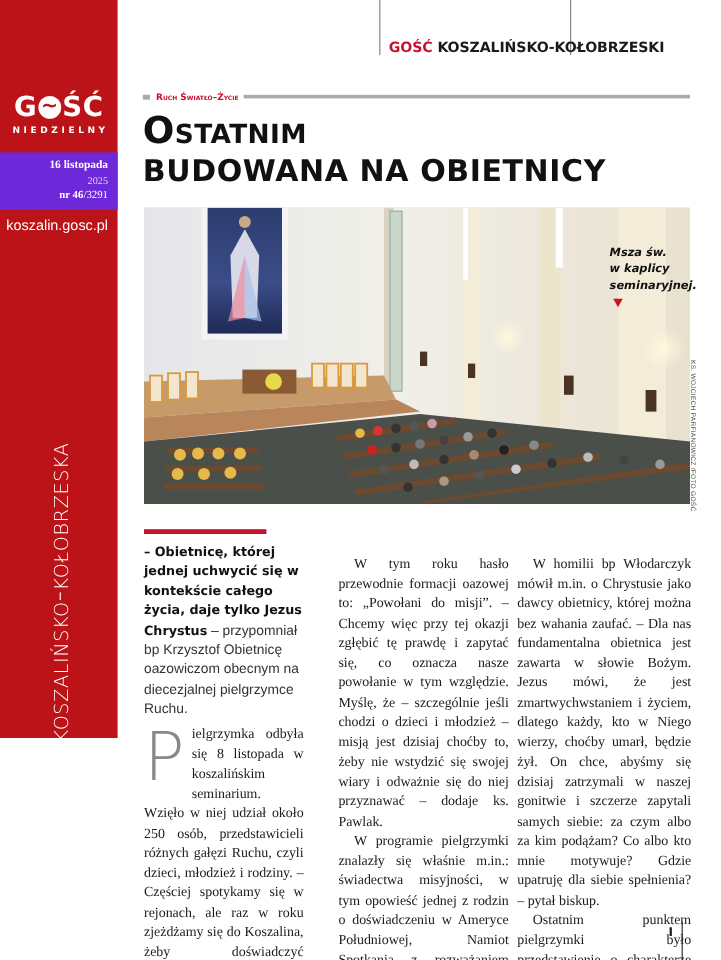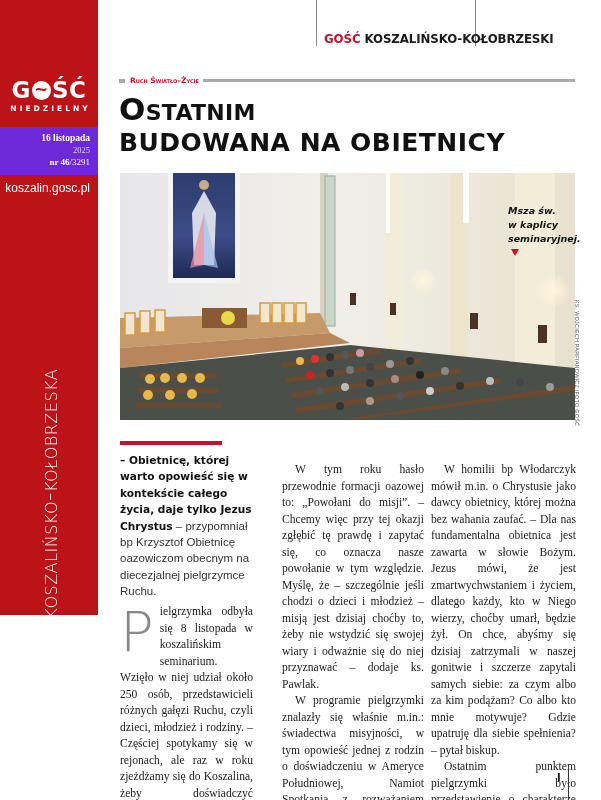--- a/index.html
+++ b/index.html
@@ -209,21 +209,21 @@
 </div>
 <div class="photo-caption">
   <div>Msza św.</div>
   <div>w kaplicy</div>
   <div>seminaryjnej.</div>
   <div class="caption-arrow"></div>
 </div>
 <div class="credit">KS. WOJCIECH PARFIANOWICZ /FOTO GOŚĆ</div>
 
 <div class="lead-rule"></div>
-<div class="lead"><b>– Obietnicę, której warto opowieść się w kontekście całego życia, daje tylko Jezus Chrystus</b><span> – przypomniał bp Krzysztof Obietnicę oazowiczom obecnym na diecezjalnej pielgrzymce Ruchu.</span></div>
+<div class="lead"><b>– Obietnicę, której jednej uchwycić się w kontekście całego życia, daje tylko Jezus Chrystus</b><span> – przypomniał bp Krzysztof Obietnicę oazowiczom obecnym na diecezjalnej pielgrzymce Ruchu.</span></div>
 
 <div class="col col1">
   <span class="dropcap">P</span>
   <p class="noindent">ielgrzymka odbyła się 8 listopada w koszalińskim seminarium. Wzięło w niej udział około 250 osób, przedstawicieli różnych gałęzi Ruchu, czyli dzieci, młodzież i rodziny. – Częściej spotykamy się w rejonach, ale raz w roku zjeżdżamy się do Koszalina, żeby doświadczyć wspólnoty – mówi ks. Wojciech Pawlak, moderator diecezjalny.</p>
 </div>
 
 <div class="col col2">
   <p>W tym roku hasło przewodnie formacji oazowej to: „Powołani do misji”. – Chcemy więc przy tej okazji zgłębić tę prawdę i zapytać się, co oznacza nasze powołanie w tym względzie. Myślę, że – szczególnie jeśli chodzi o dzieci i młodzież – misją jest dzisiaj choćby to, żeby nie wstydzić się swojej wiary i odważnie się do niej przyznawać – dodaje ks. Pawlak.</p>
   <p>W programie pielgrzymki znalazły się właśnie m.in.: świadectwa misyjności, w tym opowieść jednej z rodzin o doświadczeniu w Ameryce Południowej, Namiot Spotkania z rozważaniem słowa Bożego, zajęcia integracyjne. Punktem centralnym była Msza św. pod przewodnictwem biskupa bydgoskiego Krzysztofa Włodarczyka, niegdyś mocno zaangażowanego w ruch oazowy w diecezji koszalińsko-kołobrzeskiej. Obecny był także bp Krzysztof Zadarko.</p>
 </div>

